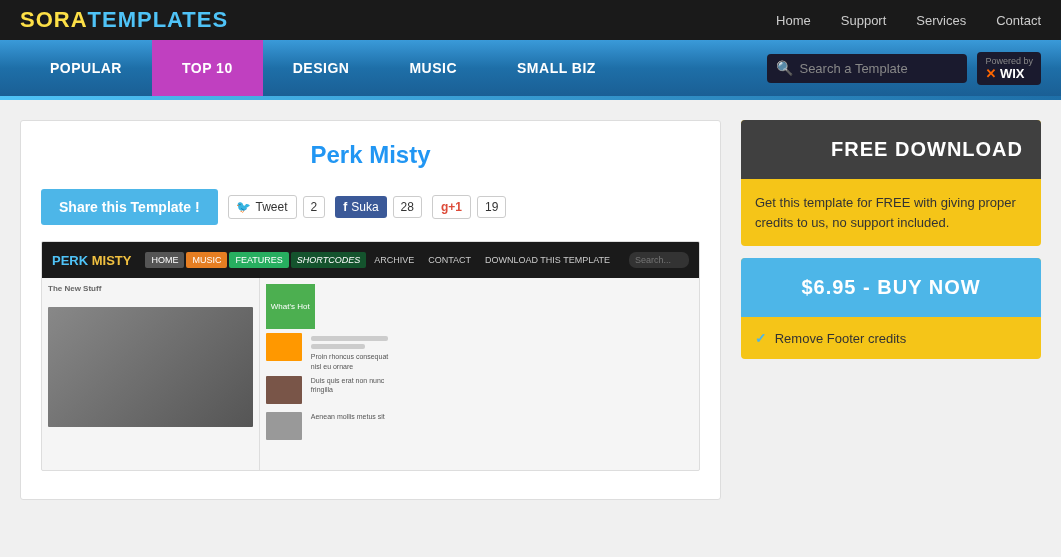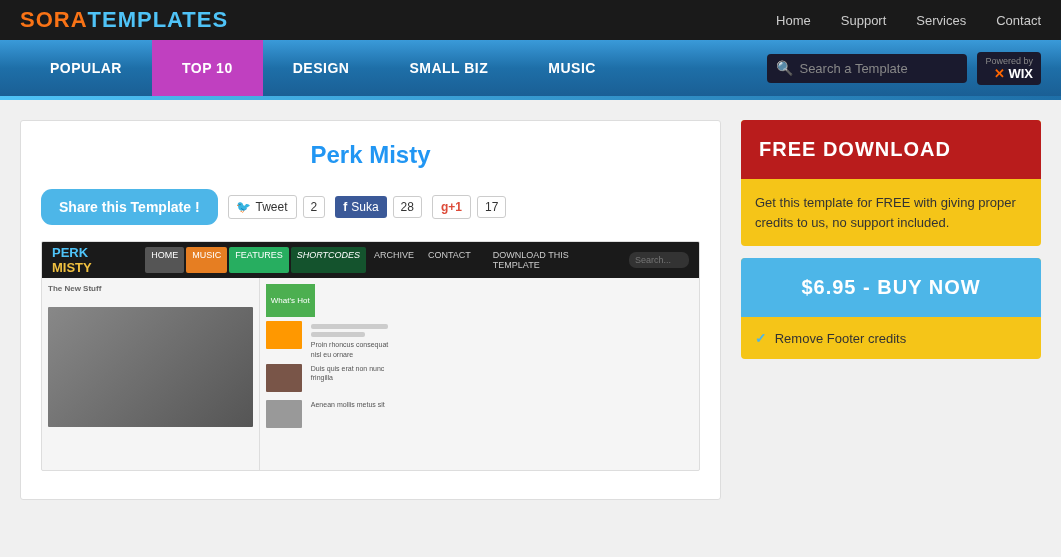--- a/index.html
+++ b/index.html
@@ -11,21 +11,21 @@
       display: flex;
       align-items: center;
       justify-content: space-between;
       padding: 0 20px;
       height: 40px;
     }
     .logo {
       display: flex;
       align-items: center;
     }
-    .logo-sora { color: #f97316; font-weight: bold; font-size: 22px; letter-spacing: 1px; }
+    .logo-sora { color: #fde047; font-weight: bold; font-size: 22px; letter-spacing: 1px; }
     .logo-templates { color: #4fc3f7; font-weight: bold; font-size: 22px; letter-spacing: 1px; }
     .nav { display: flex; gap: 30px; }
     .nav-item { color: #ccc; font-size: 13px; text-decoration: none; cursor: pointer; }
 
     
     .tabbar {
       background: linear-gradient(180deg, #3a9ad9 0%, #1e6fa8 50%, #1a5f95 100%);
       display: flex;
       align-items: center;
       padding: 0 20px;
@@ -73,21 +73,21 @@
       width: 200px;
       outline: none;
     }
     .search-input::placeholder { color: #888; }
     .wix-badge {
       background: #1a1a2e;
       border-radius: 4px;
       padding: 4px 8px;
       display: flex;
       flex-direction: column;
-      align-items: flex-end;
+      align-items: flex-start;
     }
     .wix-powered { color: #888; font-size: 9px; }
     .wix-logo { color: white; font-size: 13px; font-weight: bold; }
     .wix-x { color: #ff6600; }
 
     
     .divider-line {
       height: 4px;
       background: linear-gradient(90deg, #4fc3f7, #1e6fa8);
     }
@@ -124,21 +124,21 @@
       gap: 10px;
       margin-bottom: 16px;
     }
     .share-btn {
       background: #4db6e8;
       color: white;
       font-weight: bold;
       font-size: 14px;
       padding: 10px 18px;
       border: none;
-      border-radius: 11px;
+      border-radius: 3px;
       cursor: pointer;
       white-space: nowrap;
     }
     .social-group {
       display: flex;
       align-items: center;
       gap: 6px;
     }
     .tweet-btn {
       background: white;
@@ -212,21 +212,21 @@
       font-size: 9px;
       padding: 3px 6px;
       border-radius: 2px;
     }
     .pnav-home { background: #555; }
     .pnav-jobs { background: #e67e22; }
     .pnav-features { background: #27ae60; }
     .pnav-shortcodes { background: #14532d; font-style: italic; }
     .pnav-archive { color: #ccc; }
     .pnav-contact { color: #ccc; }
-    .pnav-download { color: #ccc; margin-left: 8px; }
+    .pnav-download { color: #ccc; }
     .preview-search {
       margin-left: auto;
       background: #333;
       border: none;
       padding: 3px 6px;
       color: #aaa;
       font-size: 9px;
       border-radius: 7px;
       width: 60px;
     }
@@ -266,21 +266,21 @@
       display: flex;
       align-items: center;
       justify-content: center;
       color: white;
       font-size: 8px;
     }
     .preview-hot-tag {
       background: #4caf50;
       color: white;
       font-size: 8px;
-      padding: 12px 5px;
+      padding: 18px 5px;
       margin-bottom: 4px;
       display: inline-block;
     }
     .preview-text-line {
       height: 5px;
       background: #ccc;
       border-radius: 2px;
       margin: 3px 0;
     }
     .preview-text-line.short { width: 70%; }
@@ -307,25 +307,25 @@
       display: flex;
       flex-direction: column;
       gap: 12px;
     }
     .free-download-box {
       background: #f5c518;
       border-radius: 4px;
       overflow: hidden;
     }
     .free-download-btn {
-      background: #b91c1c;
+      background: #404040;
       color: white;
       font-weight: bold;
       font-size: 20px;
-      text-align: left;
+      text-align: right;
       padding: 18px;
       cursor: pointer;
       width: 100%;
       border: none;
       letter-spacing: 1px;
     }
     .free-download-desc {
       padding: 14px;
       font-size: 13px;
       color: #333;
@@ -376,22 +376,22 @@
     <a class="nav-item">Support</a>
     <a class="nav-item">Services</a>
     <a class="nav-item">Contact</a>
   </nav>
 </div>
 
 <div class="tabbar">
   <div class="tab">POPULAR</div>
   <div class="tab active">TOP 10</div>
   <div class="tab">DESIGN</div>
+  <div class="tab">MUSIC</div>
   <div class="tab">SMALL BIZ</div>
-  <div class="tab">MUSIC</div>
   <div class="search-wrapper">
     <div class="search-container">
       <span class="search-icon-inner">🔍</span>
       <input class="search-input" type="text" placeholder="Search a Template" style="">
     </div>
     <div class="wix-badge">
       <span class="wix-powered">Powered by</span>
       <span class="wix-logo"><span class="wix-x">✕</span> WIX</span>
     </div>
   </div>
@@ -417,21 +417,21 @@
         <button class="fb-btn">
           <span class="fb-icon">f</span>
           <span>Suka</span>
         </button>
         <span class="count-badge">28</span>
       </div>
       <div class="social-group">
         <button class="gplus-btn">
           <span>g+1</span>
         </button>
-        <span class="count-badge">17</span>
+        <span class="count-badge">19</span>
       </div>
     </div>
 
     <div class="preview-area">
       <div class="preview-header">
         <span class="preview-logo"><span>PERK</span> MISTY</span>
         <div class="preview-nav">
           <span class="preview-nav-item pnav-home">HOME</span>
           <span class="preview-nav-item pnav-jobs">MUSIC</span>
           <span class="preview-nav-item pnav-features">FEATURES</span>

